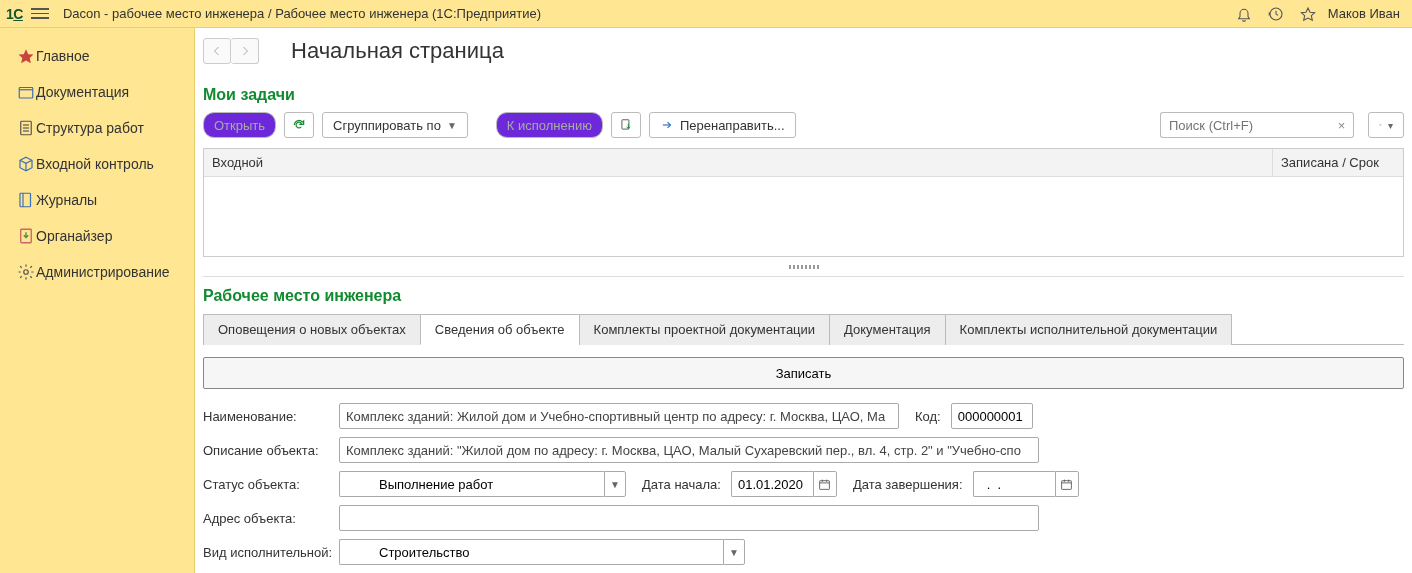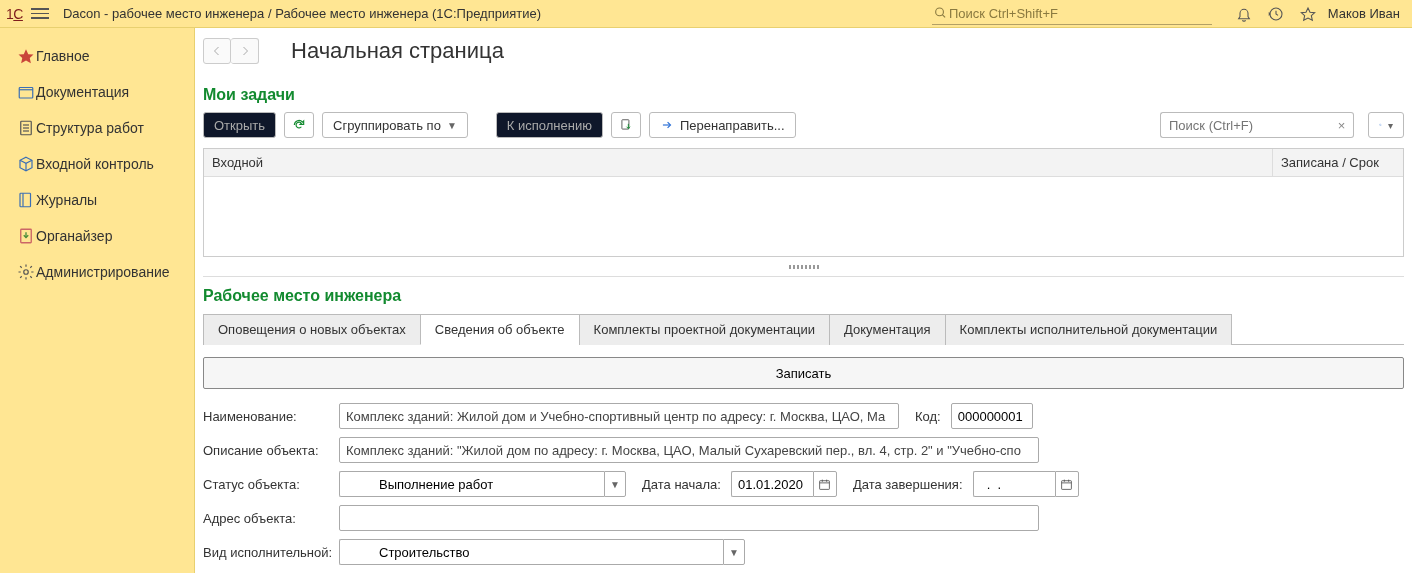--- a/index.html
+++ b/index.html
@@ -18,22 +18,22 @@
     background: #ffe693;
     height: 28px;
     display: flex;
     align-items: center;
     padding: 0 6px 0 6px;
     border-bottom: 1px solid #e8d070;
     font-size: 13px;
     color: #333;
   }
   .logo-1c {
-    color: #7f1d1d;
-    font-weight: normal;
+    color: #14532d;
+    font-weight: bold;
     font-size: 14px;
     letter-spacing: -0.5px;
     margin-right: 8px;
   }
   .logo-1c .undersc { text-decoration: underline; }
   .hamburger {
     width: 18px; height: 18px;
     display: inline-flex; flex-direction: column; justify-content: center; gap:3px;
     margin-right: 14px;
     cursor:pointer;
@@ -133,21 +133,21 @@
     height:26px;
     padding:0 10px;
     border:1px solid #bbb;
     background:#fff;
     border-radius:3px;
     font-size:13px;
     display:inline-flex; align-items:center; gap:6px;
     cursor:pointer;
     color:#333;
   }
-  .btn.disabled { color:#aaa; background:#0f172a; cursor:default; }
+  .btn.disabled { color:#aaa; background:#6d28d9; cursor:default;border-radius:11px; }
   .btn.icon-only { width:30px; padding:0; justify-content:center; }
   .caret-down { font-size:10px; color:#666; }
   .toolbar .pushright { margin-left:auto; }
   .search-field {
     display:flex;
     align-items:center;
   }
   .search-field input {
     height:26px;
     border:1px solid #bbb;
@@ -301,27 +301,20 @@
 
 <div class="titlebar">
   <span class="logo-1c">1<span class="undersc">C</span></span>
   <span class="hamburger">
     <span></span>
       <span></span>
       <span></span>
   </span>
   <span class="title-text">Dacon - рабочее место инженера / Рабочее место инженера  (1С:Предприятие)</span>
   <span class="spacer"></span>
-  <span class="searchbox-top">
-    <svg width="14" height="14" viewBox="0 0 24 24" fill="none" stroke="#8a7a40" stroke-width="2">
-        <circle cx="10" cy="10" r="7"></circle>
-        <line x1="20" y1="20" x2="15" y2="15"></line>
-      </svg>
-    <input type="text" placeholder="Поиск Ctrl+Shift+F" style="">
-  </span>
   <span class="top-icon">
     <svg width="16" height="16" viewBox="0 0 24 24" fill="none" stroke="#555" stroke-width="1.6">
         <path d="M18 16v-5a6 6 0 10-12 0v5l-2 3h16l-2-3z"></path>
         <path d="M10 21a2 2 0 004 0"></path>
       </svg>
   </span>
   <span class="top-icon">
     <svg width="16" height="16" viewBox="0 0 24 24" fill="none" stroke="#555" stroke-width="1.6">
         <circle cx="12" cy="12" r="9"></circle>
         <path d="M12 7v5l3 2"></path>

